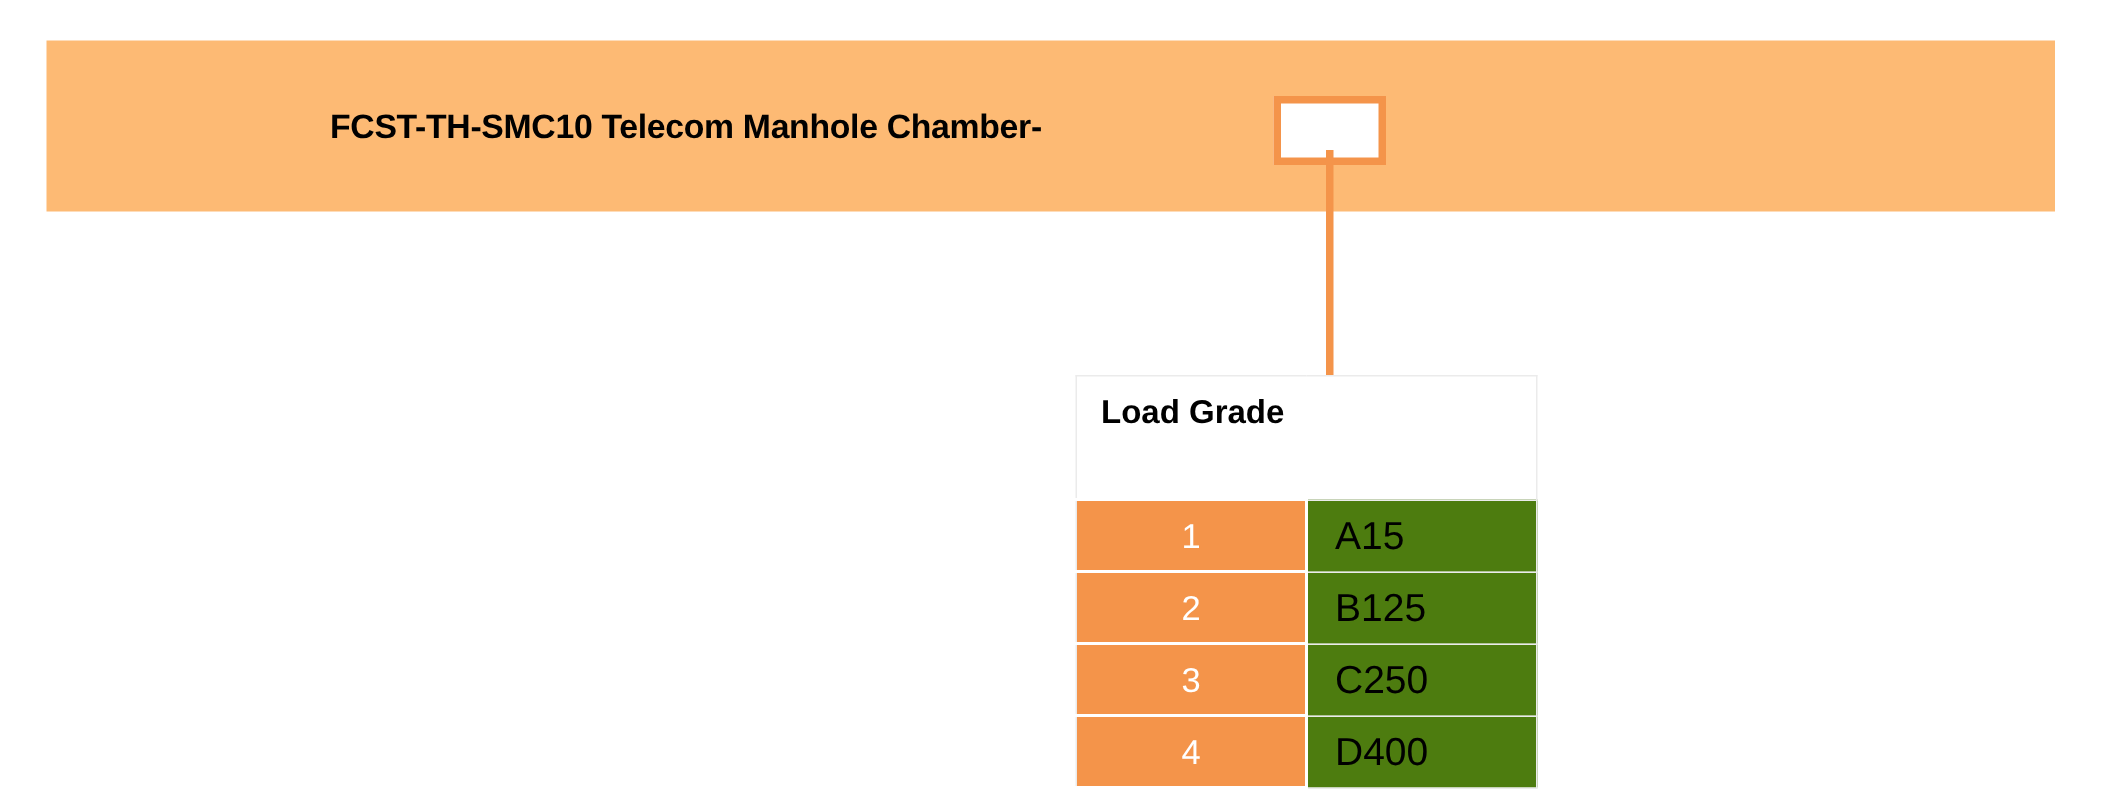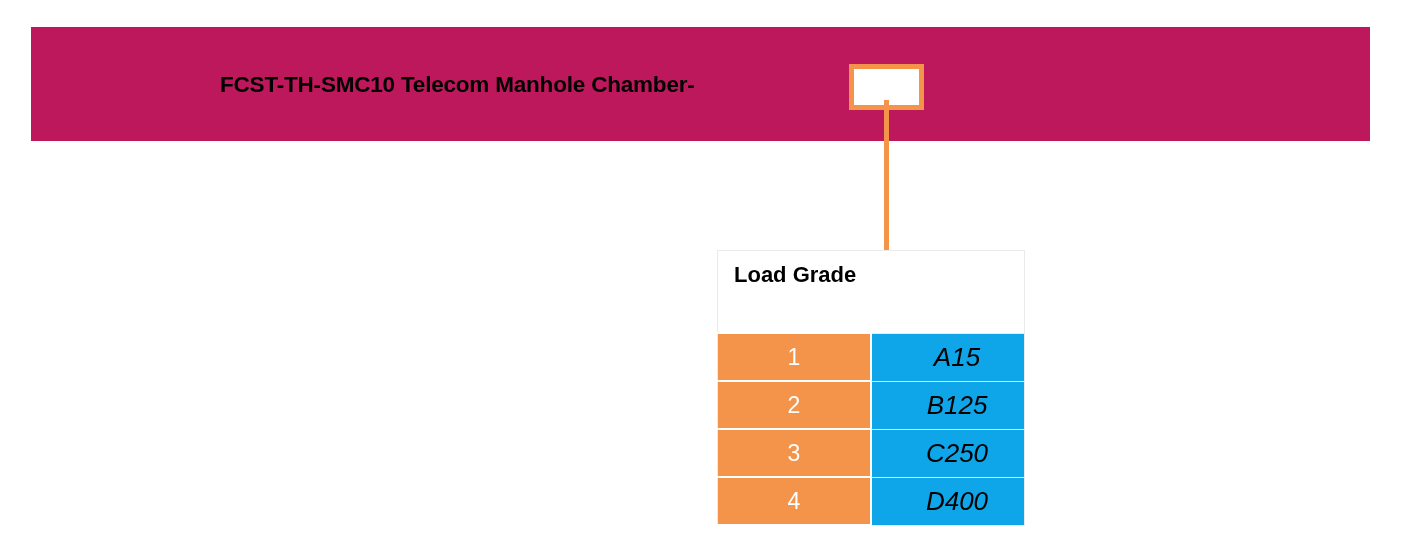--- a/index.html
+++ b/index.html
@@ -15,21 +15,21 @@
     overflow: hidden;
   }
 
   
   #title-band {
     position: absolute;
     left: 31px;
     top: 27px;
     width: 1339px;
     height: 114px;
-    background: #be185d;
+    background: #fdba74;
   }
   #title-text {
     position: absolute;
     left: 189px;
     top: 45px;
     font-size: 22.5px;
     font-weight: bold;
     color: #000000;
     letter-spacing: -0.2px;
     white-space: nowrap;
@@ -92,28 +92,27 @@
     vertical-align: middle;
     font-size: 23px;
     font-weight: normal;
     border-top: 2px solid #ffffff !important;
     border-bottom: 2px solid #ffffff !important;
     border-left: 1px solid #ebebeb !important;
     border-right: 2px solid #ffffff !important;
   }
   .val-cell {
     height: 46px;
-    background: #0ea5e9;
+    background: #4d7c0f;
     color: #000000;
-    text-align: center;
+    text-align: left;
     vertical-align: middle;
     padding-left: 18px !important;
     font-size: 26px;
     font-weight: normal;
-    font-style: italic;
   }
 </style>
 </head>
 <body>
 
 <div id="title-band">
   <div id="title-text">FCST-TH-SMC10 Telecom Manhole Chamber-</div>
 </div>
 
 <div id="callout-box"></div>

